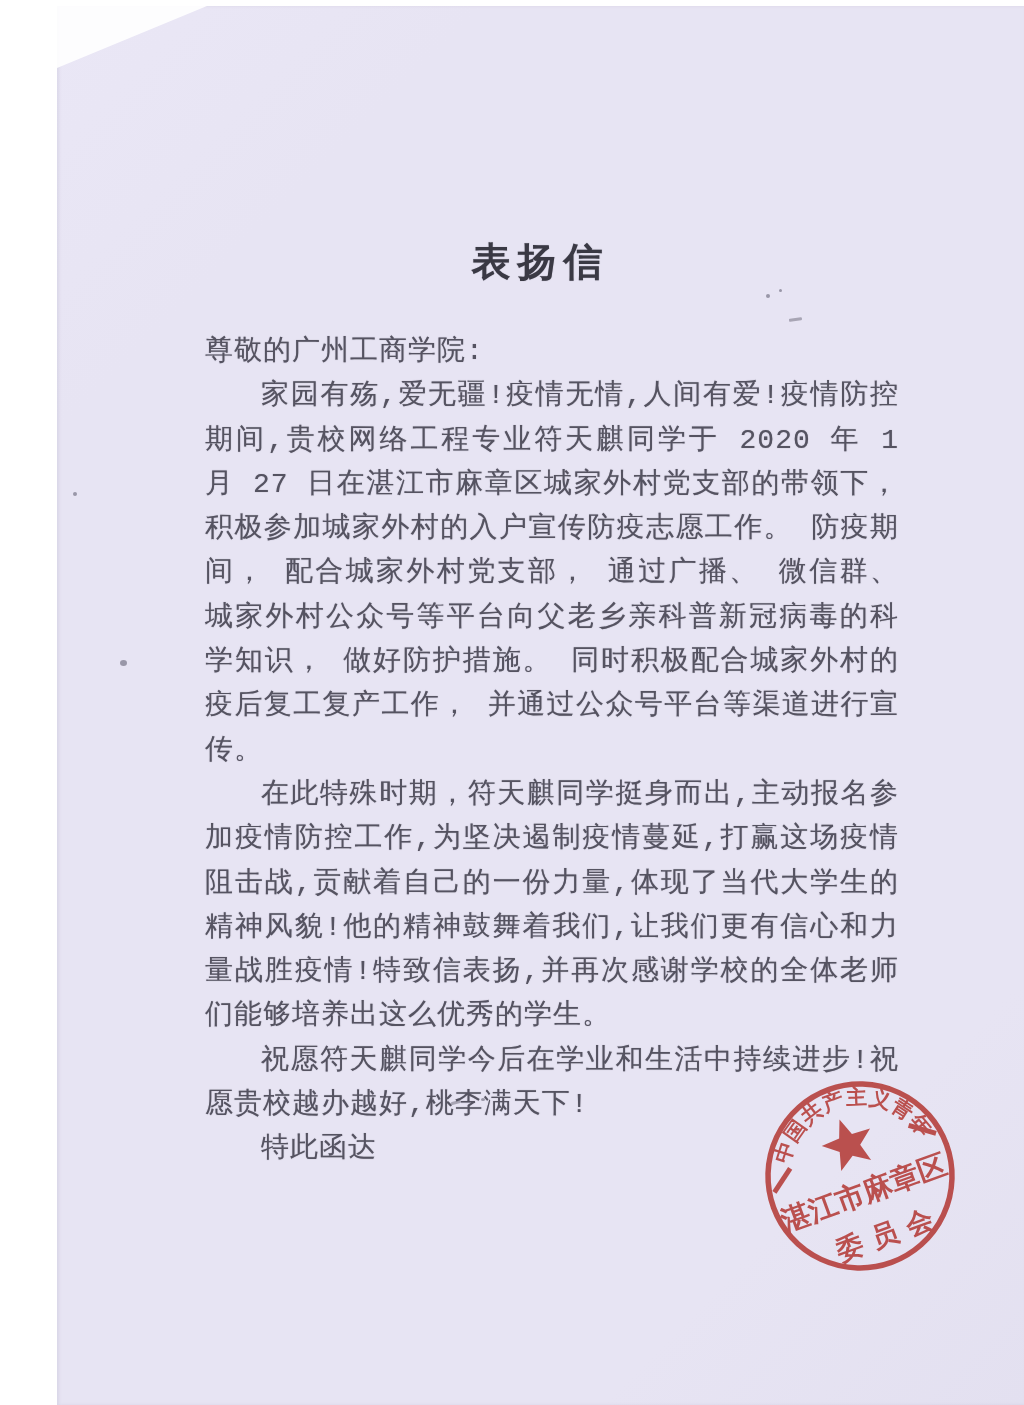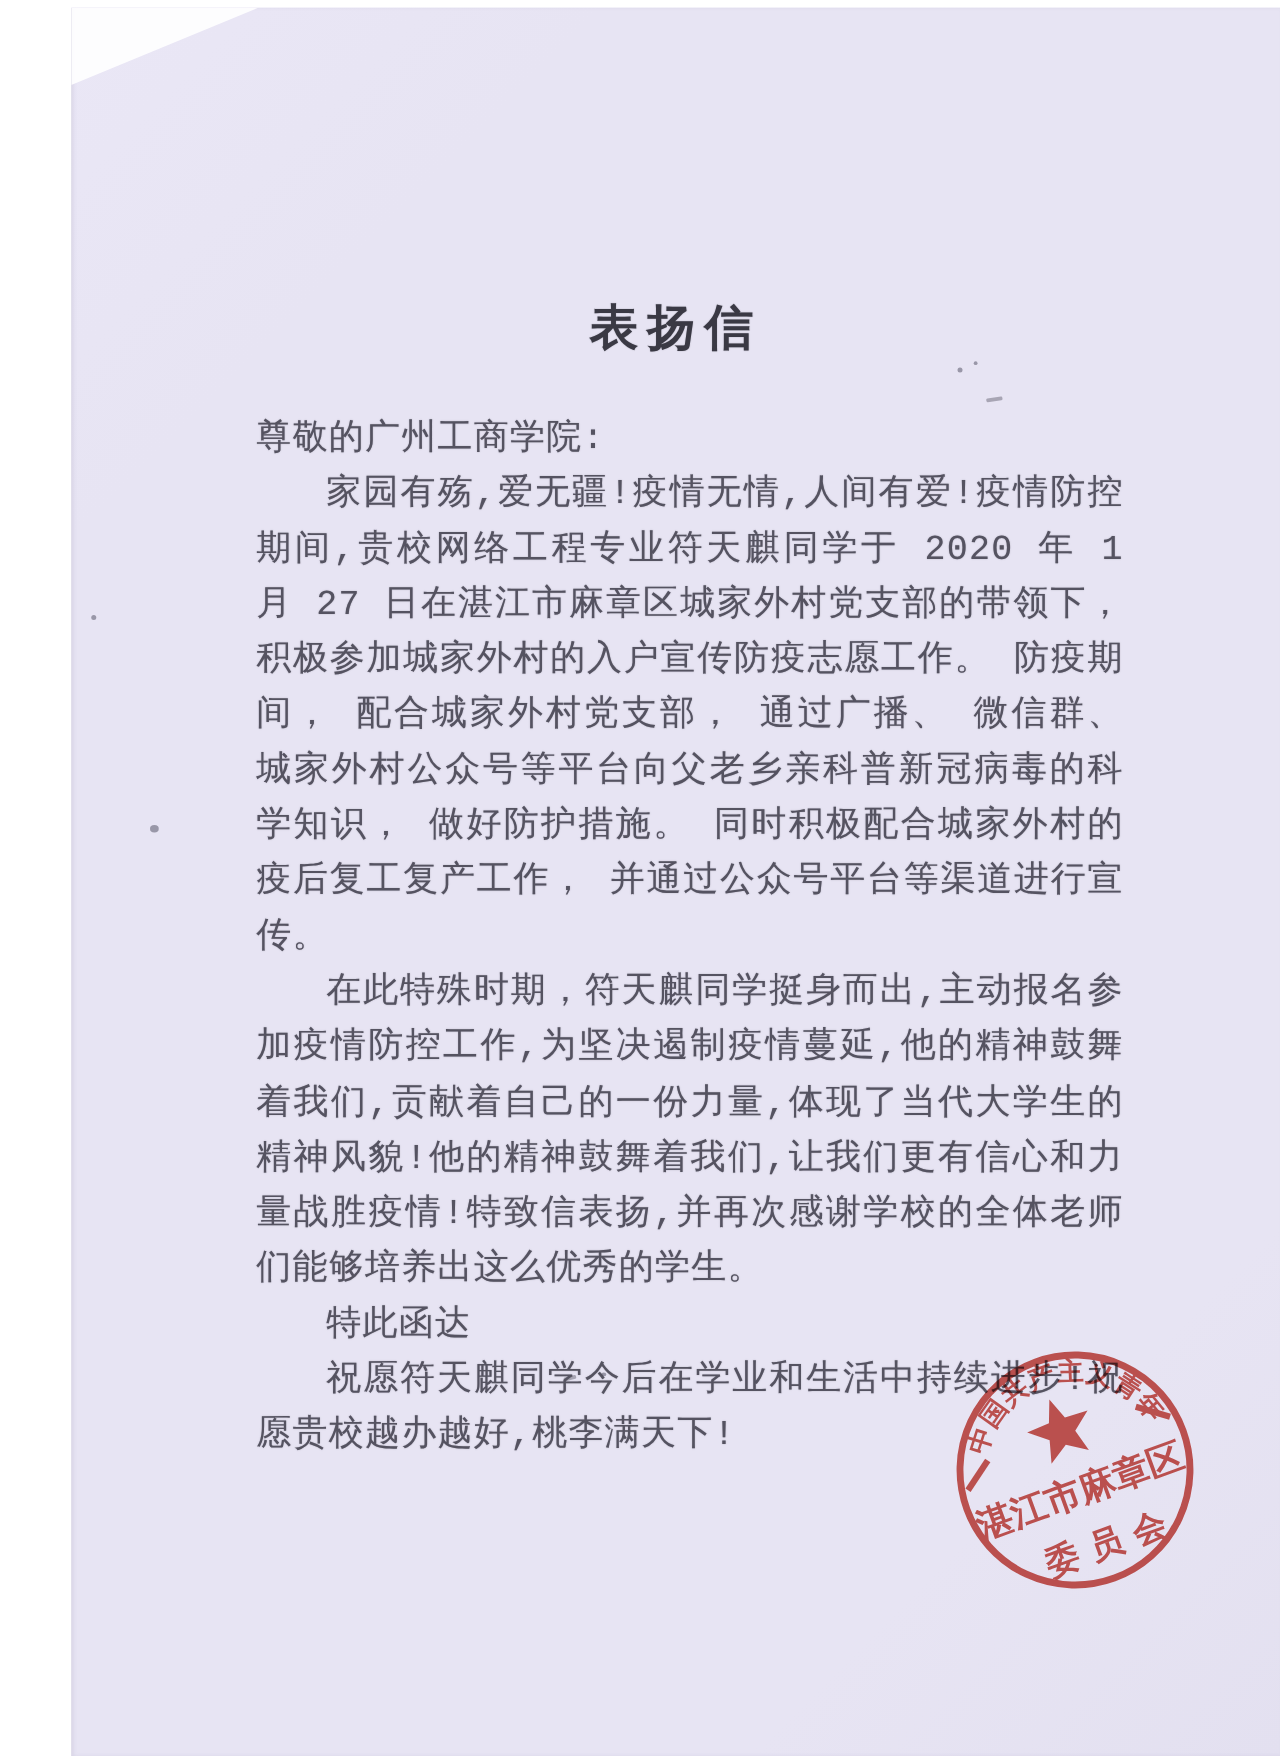--- a/index.html
+++ b/index.html
@@ -78,23 +78,23 @@
   <div class="speck" style="left:63px;top:654px;width:7px;height:6px;"></div>
   <div class="speck" style="left:709px;top:288px;width:4px;height:4px;"></div>
   <div class="speck" style="left:722px;top:283px;width:3px;height:3px;"></div>
   <div class="speck dash" style="left:732px;top:312px;width:13px;height:3px;transform:rotate(-8deg);"></div>
   <div class="speck dash" style="left:394px;top:1095px;width:10px;height:3px;transform:rotate(-14deg);"></div>
   <div class="speck" style="left:424px;top:1092px;width:4px;height:3px;"></div>
 
   <div class="body-text">
     <p class="salutation">尊敬的广州工商学院:</p>
     <p>家园有殇,爱无疆!疫情无情,人间有爱!疫情防控期间,贵校网络工程专业符天麒同学于 2020 年 1 月 27 日在湛江市麻章区城家外村党支部的带领下， 积极参加城家外村的入户宣传防疫志愿工作。 防疫期间， 配合城家外村党支部， 通过广播、 微信群、 城家外村公众号等平台向父老乡亲科普新冠病毒的科学知识， 做好防护措施。 同时积极配合城家外村的疫后复工复产工作， 并通过公众号平台等渠道进行宣传。</p>
-    <p>在此特殊时期，符天麒同学挺身而出,主动报名参加疫情防控工作,为坚决遏制疫情蔓延,他的精神鼓舞着我们,贡献着自己的一份力量,体现了当代大学生的精神风貌!他的精神鼓舞着我们,让我们更有信心和力量战胜疫情!特致信表扬,并再次感谢学校的全体老师们能够培养出这么优秀的学生。</p>
+    <p>在此特殊时期，符天麒同学挺身而出,主动报名参加疫情防控工作,为坚决遏制疫情蔓延,打赢这场疫情阻击战,贡献着自己的一份力量,体现了当代大学生的精神风貌!他的精神鼓舞着我们,让我们更有信心和力量战胜疫情!特致信表扬,并再次感谢学校的全体老师们能够培养出这么优秀的学生。</p>
+    <p>祝愿符天麒同学今后在学业和生活中持续进步!祝愿贵校越办越好,桃李满天下!</p>
     <p>特此函达</p>
-    <p>祝愿符天麒同学今后在学业和生活中持续进步!祝愿贵校越办越好,桃李满天下!</p>
   </div>
 
   <div class="signature-block">
   </div>
 
   <svg class="seal" viewBox="0 0 260 260" xmlns="http://www.w3.org/2000/svg">
     <defs>
       <path id="arcPath" d="M -68.5 -22.2 A 72 72 0 0 1 68.5 -22.2"></path>
     </defs>
     <g transform="translate(130,130) rotate(-20)">

